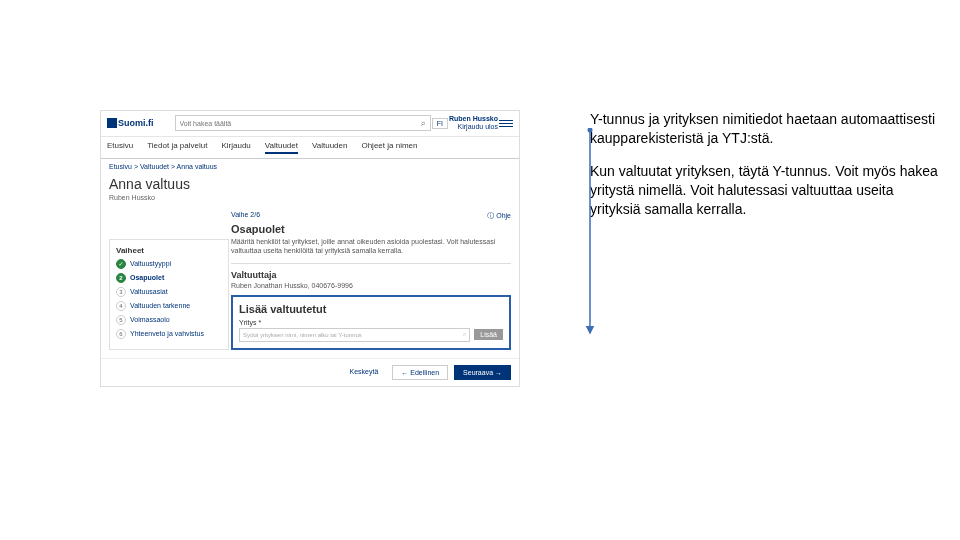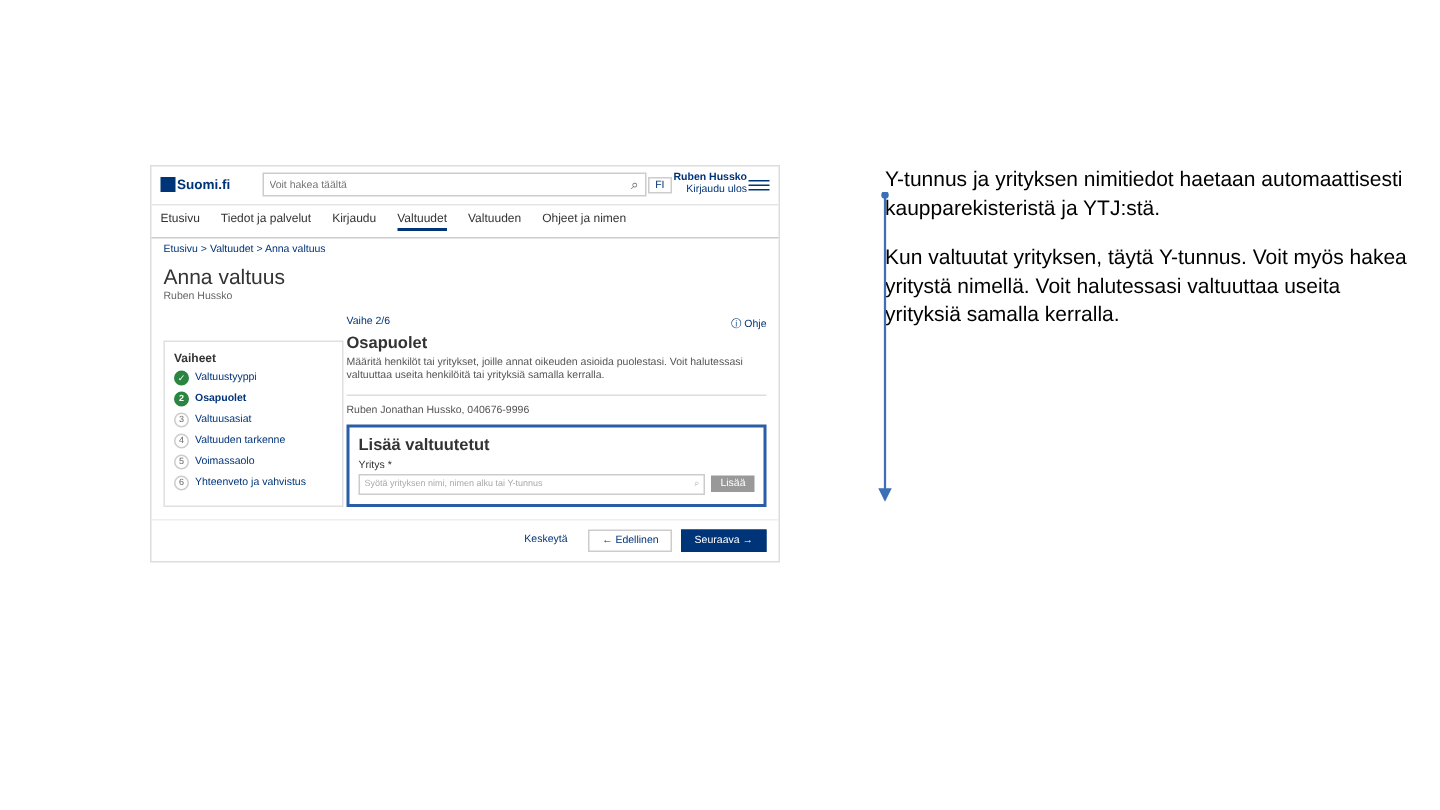--- a/index.html
+++ b/index.html
@@ -119,20 +119,21 @@
           </div>
       </div>
       <div class="main">
         <div class="main-top">
           <span>Vaihe 2/6</span>
           <span>ⓘ <span>Ohje</span></span>
         </div>
         <div class="main-h">Osapuolet</div>
         <div class="main-desc">Määritä henkilöt tai yritykset, joille annat oikeuden asioida puolestasi. Voit halutessasi valtuuttaa useita henkilöitä tai yrityksiä samalla kerralla.</div>
         <div class="section">
+          <div class="sec-h">Valtuuttaja</div>
           <div class="sec-txt">Ruben Jonathan Hussko, 040676-9996</div>
         </div>
         <div class="boxed">
           <div class="boxed-h">Lisää valtuutetut</div>
           <div class="boxed-lbl">Yritys *</div>
           <div class="searchrow">
             <div class="inp">
               <span>Syötä yrityksen nimi, nimen alku tai Y-tunnus</span>
               <span>⌕</span>
             </div>

